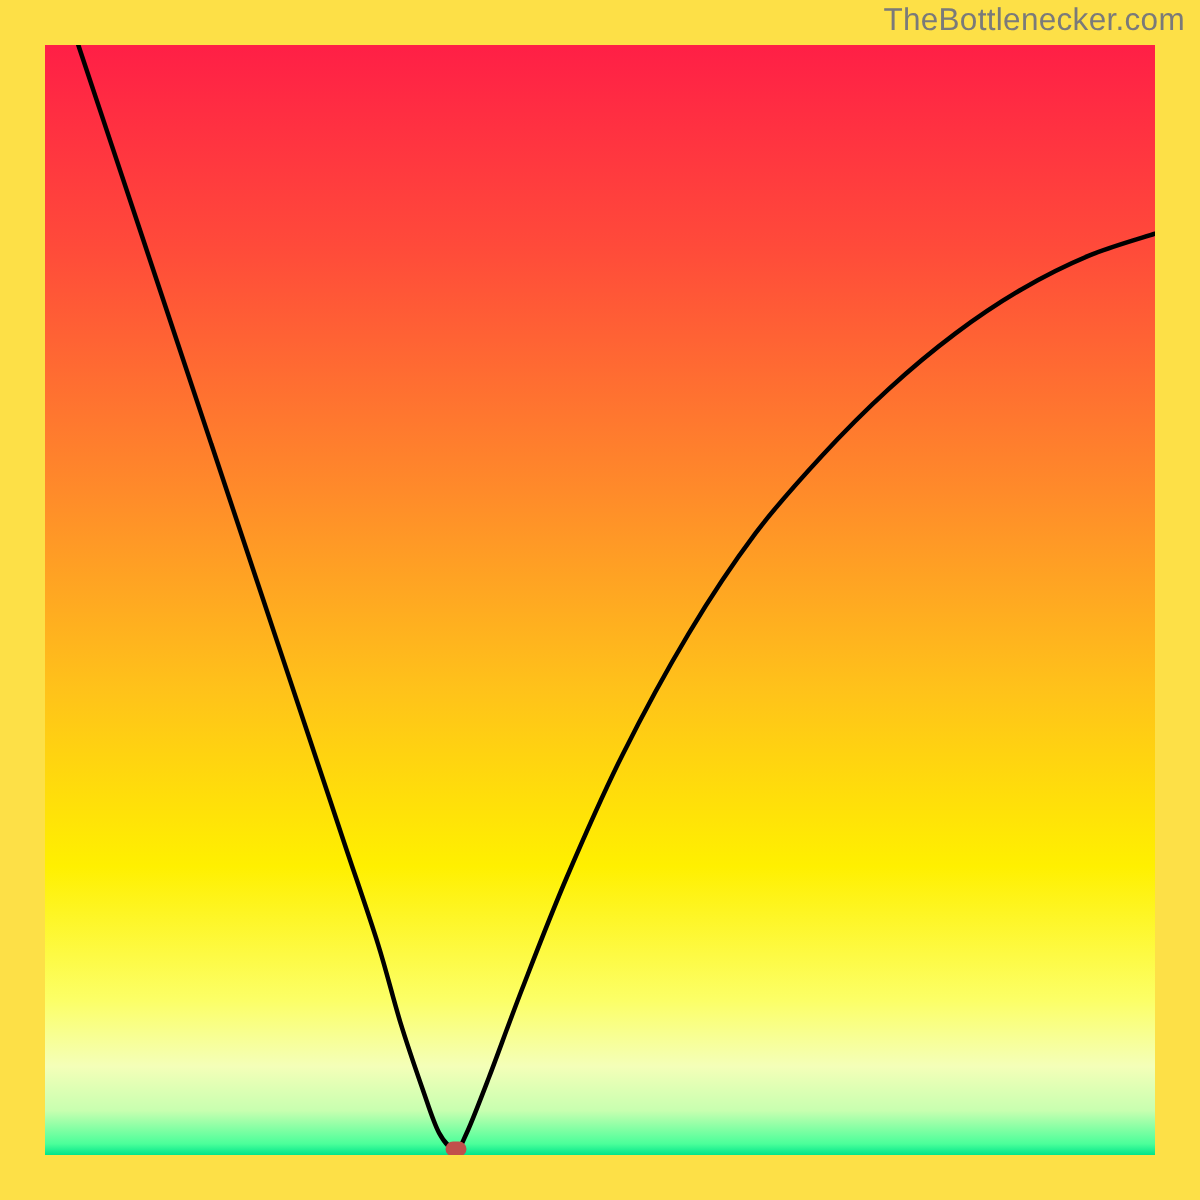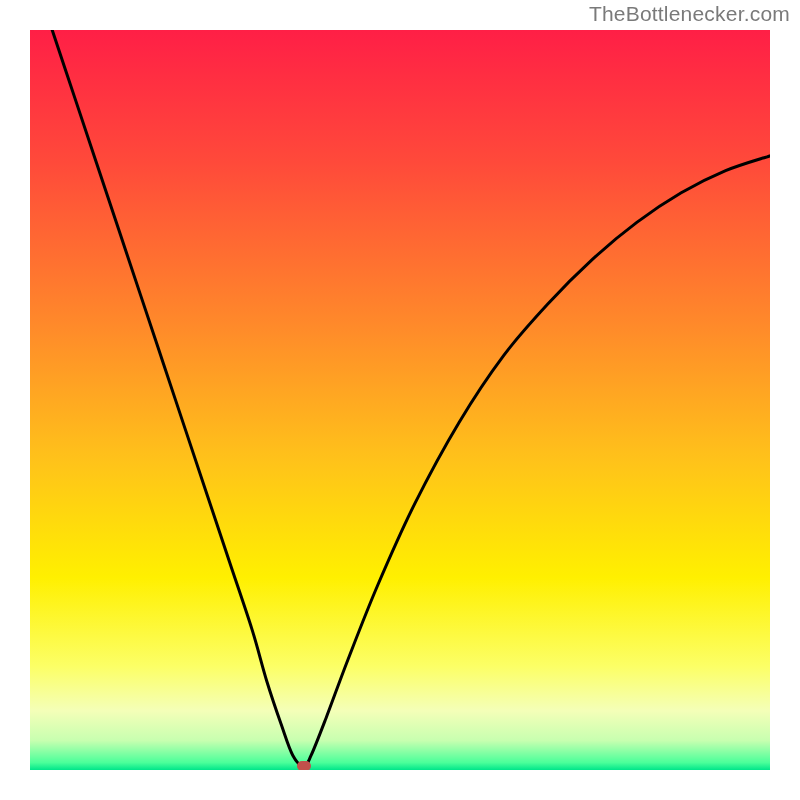--- a/index.html
+++ b/index.html
@@ -10,21 +10,21 @@
     background: #000;
     overflow: hidden;
     font-family: Arial, Helvetica, sans-serif;
   }
   .frame {
     position: absolute;
     left: 0;
     top: 0;
     width: 800px;
     height: 800px;
-    background: #ffffff;
+    background: #fde047;
   }
   .plot-area {
     position: absolute;
     left: 30px;
     top: 30px;
     width: 740px;
     height: 740px;
     overflow: hidden;
   }
   .gradient {

